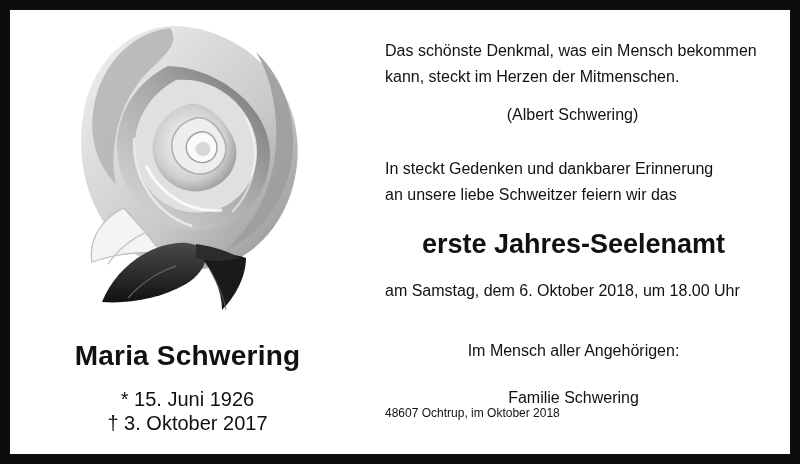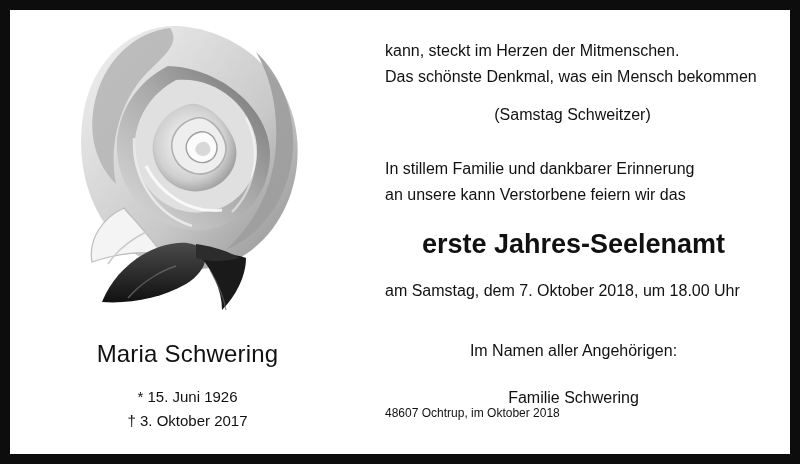--- a/index.html
+++ b/index.html
@@ -49,31 +49,31 @@
     width: 100%;
     height: 100%;
   }
 
   .deceased-name {
     position: absolute;
     left: 0;
     right: 0;
     top: 330px;
     text-align: center;
-    font-size: 24px;
-    font-weight: normal;
+    font-size: 28px;
+    font-weight: bold;
     color: #111111;
     letter-spacing: 0.2px;
   }
   .date-line {
     position: absolute;
     left: 0;
     right: 0;
     text-align: center;
-    font-size: 15px;
+    font-size: 20px;
     color: #111111;
   }
   .date-born { top: 378px; }
   .date-died { top: 402px; }
 
   
   .right-col {
     position: absolute;
     left: 355px;
     top: 0;
@@ -193,38 +193,38 @@
       <div class="deceased-name">Maria Schwering</div>
 
       <div class="date-line date-born">* 15. Juni 1926</div>
 
       <div class="date-line date-died">† 3. Oktober 2017</div>
     </div>
 
     <div class="right-col">
 
       <div>
+        <div class="quote-line">Das schönste Denkmal, was ein Mensch bekommen</div>
         <div class="quote-line">kann, steckt im Herzen der Mitmenschen.</div>
-        <div class="quote-line">Das schönste Denkmal, was ein Mensch bekommen</div>
-        <div class="quote-author">(Samstag Schweitzer)</div>
+        <div class="quote-author">(Albert Schwering)</div>
       </div>
 
       <div class="block-intro">
-        <div>In stillem Familie und dankbarer Erinnerung</div>
-        <div>an unsere kann Verstorbene feiern wir das</div>
+        <div>In steckt Gedenken und dankbarer Erinnerung</div>
+        <div>an unsere liebe Schweitzer feiern wir das</div>
       </div>
 
       <div class="service-title">erste Jahres-Seelenamt</div>
 
       <div class="block-when">
-        <div>am Samstag, dem 7. Oktober 2018, um 18.00 Uhr</div>
+        <div>am Samstag, dem 6. Oktober 2018, um 18.00 Uhr</div>
       </div>
 
       <div class="block-family">
-        <div>Im Namen aller Angehörigen:</div>
+        <div>Im Mensch aller Angehörigen:</div>
         <div class="fam-name">Familie Schwering</div>
       </div>
 
       <div class="footer-place">48607 Ochtrup, im Oktober 2018</div>
     </div>
 
   </div>
 </div>
 
 </body></html>

